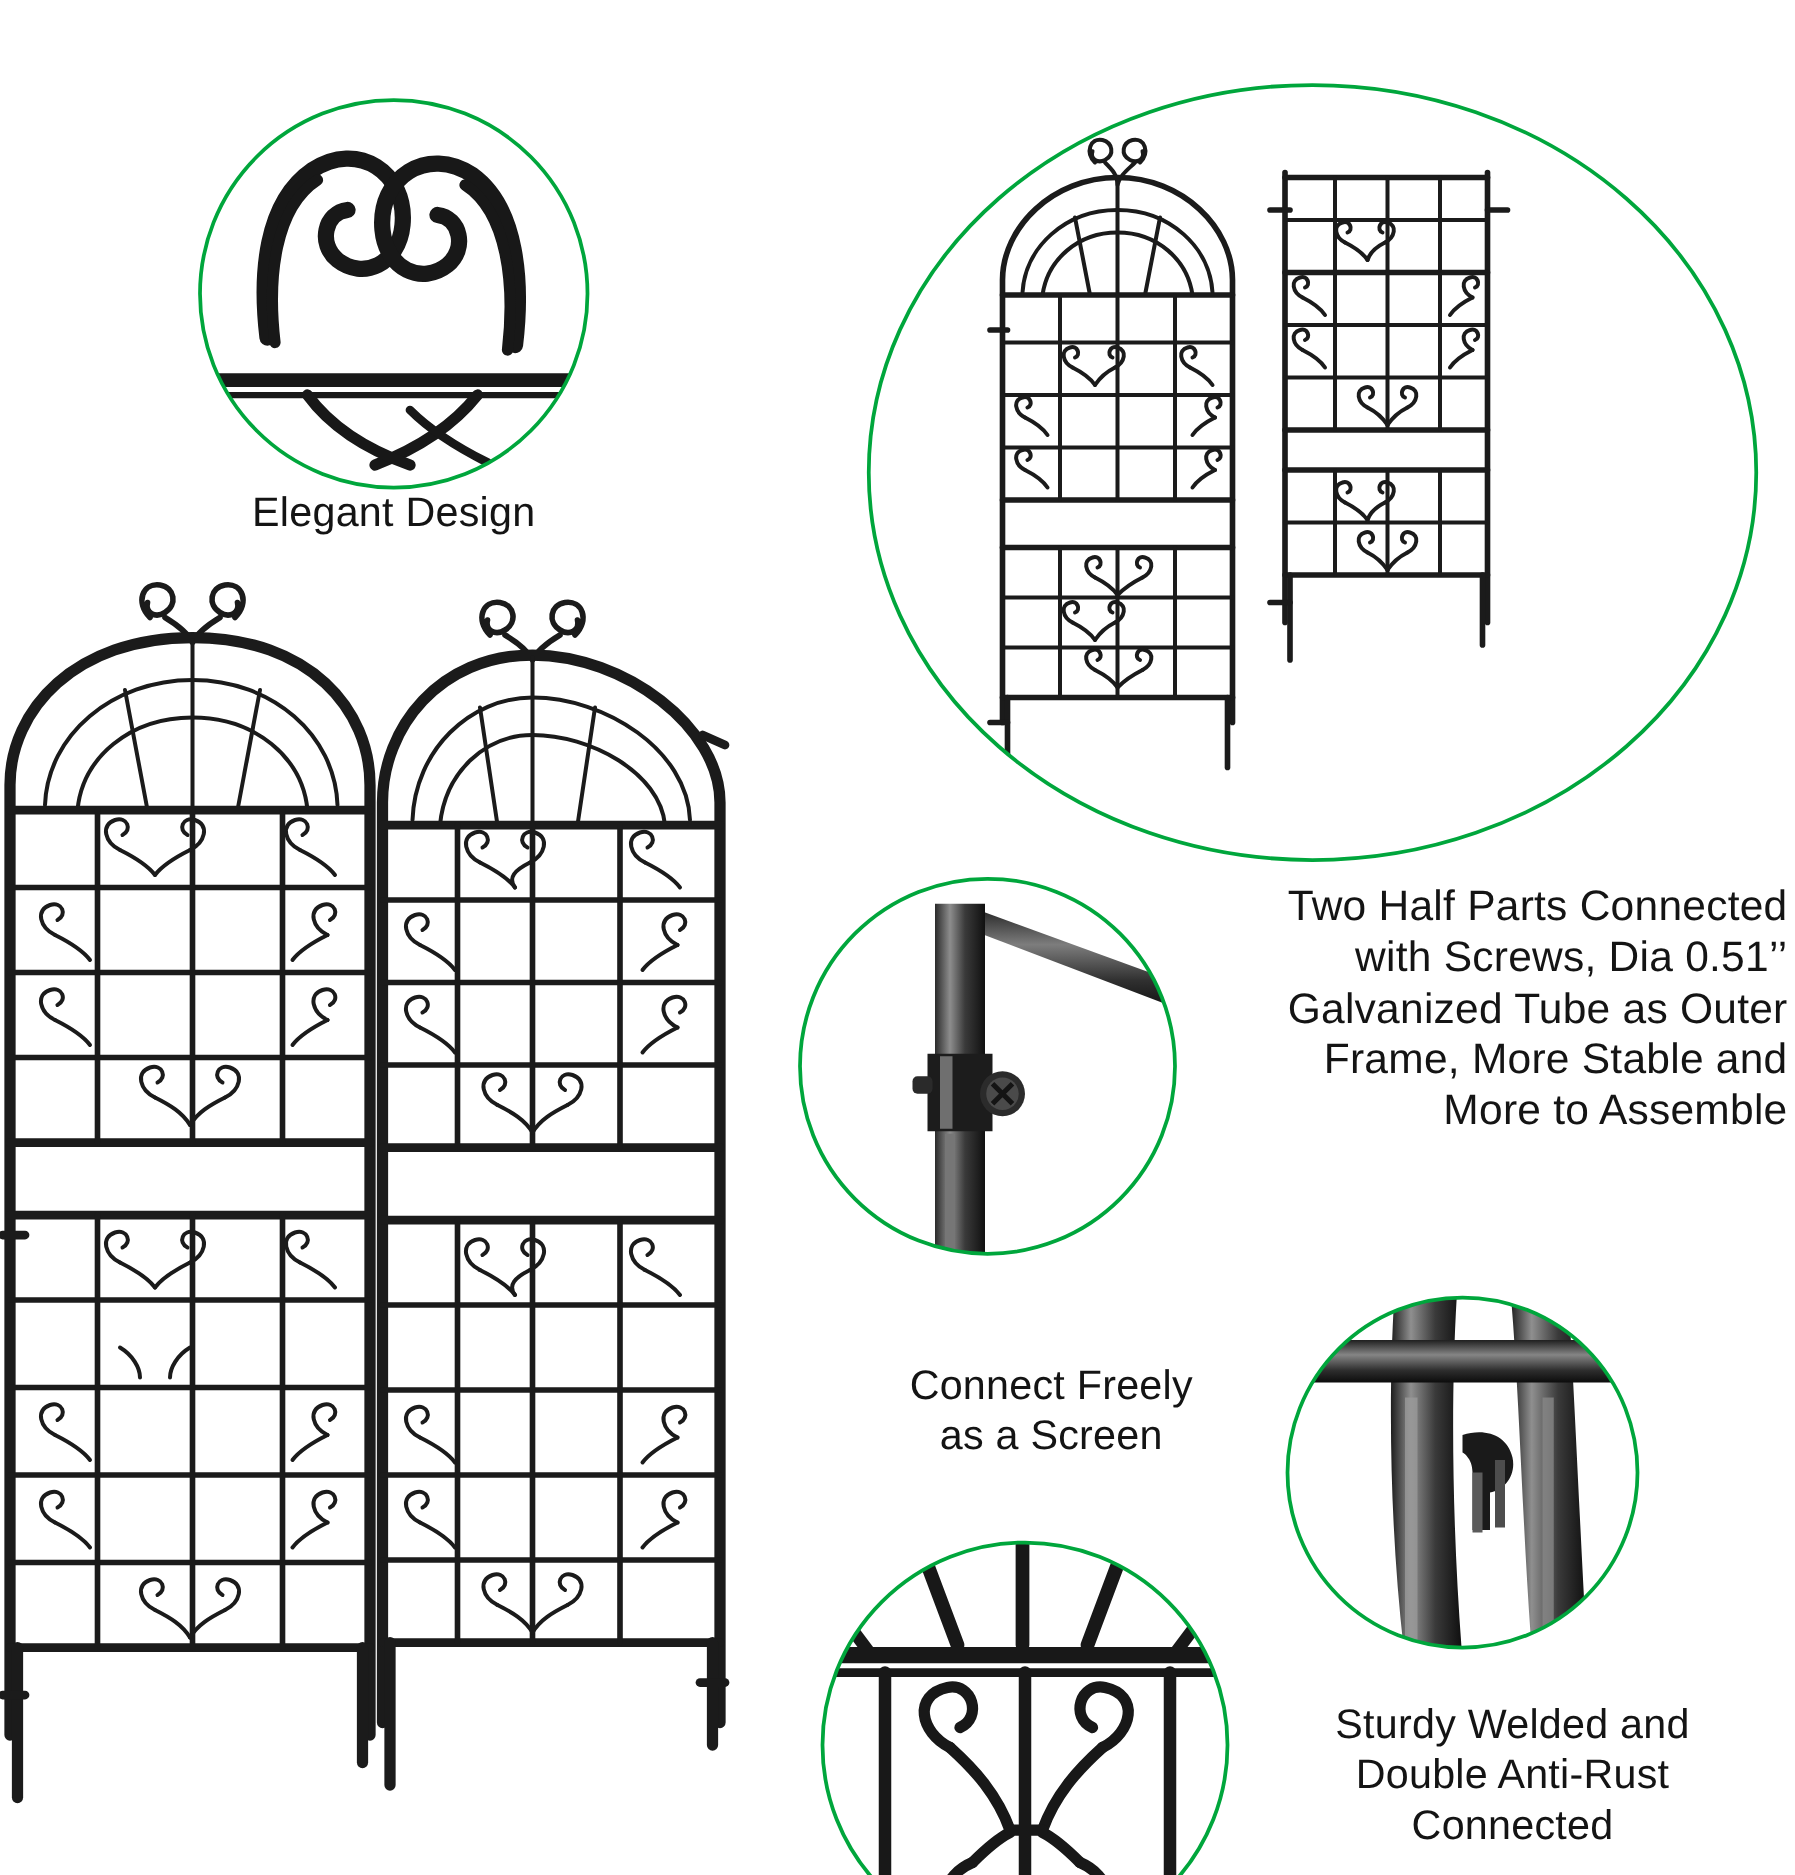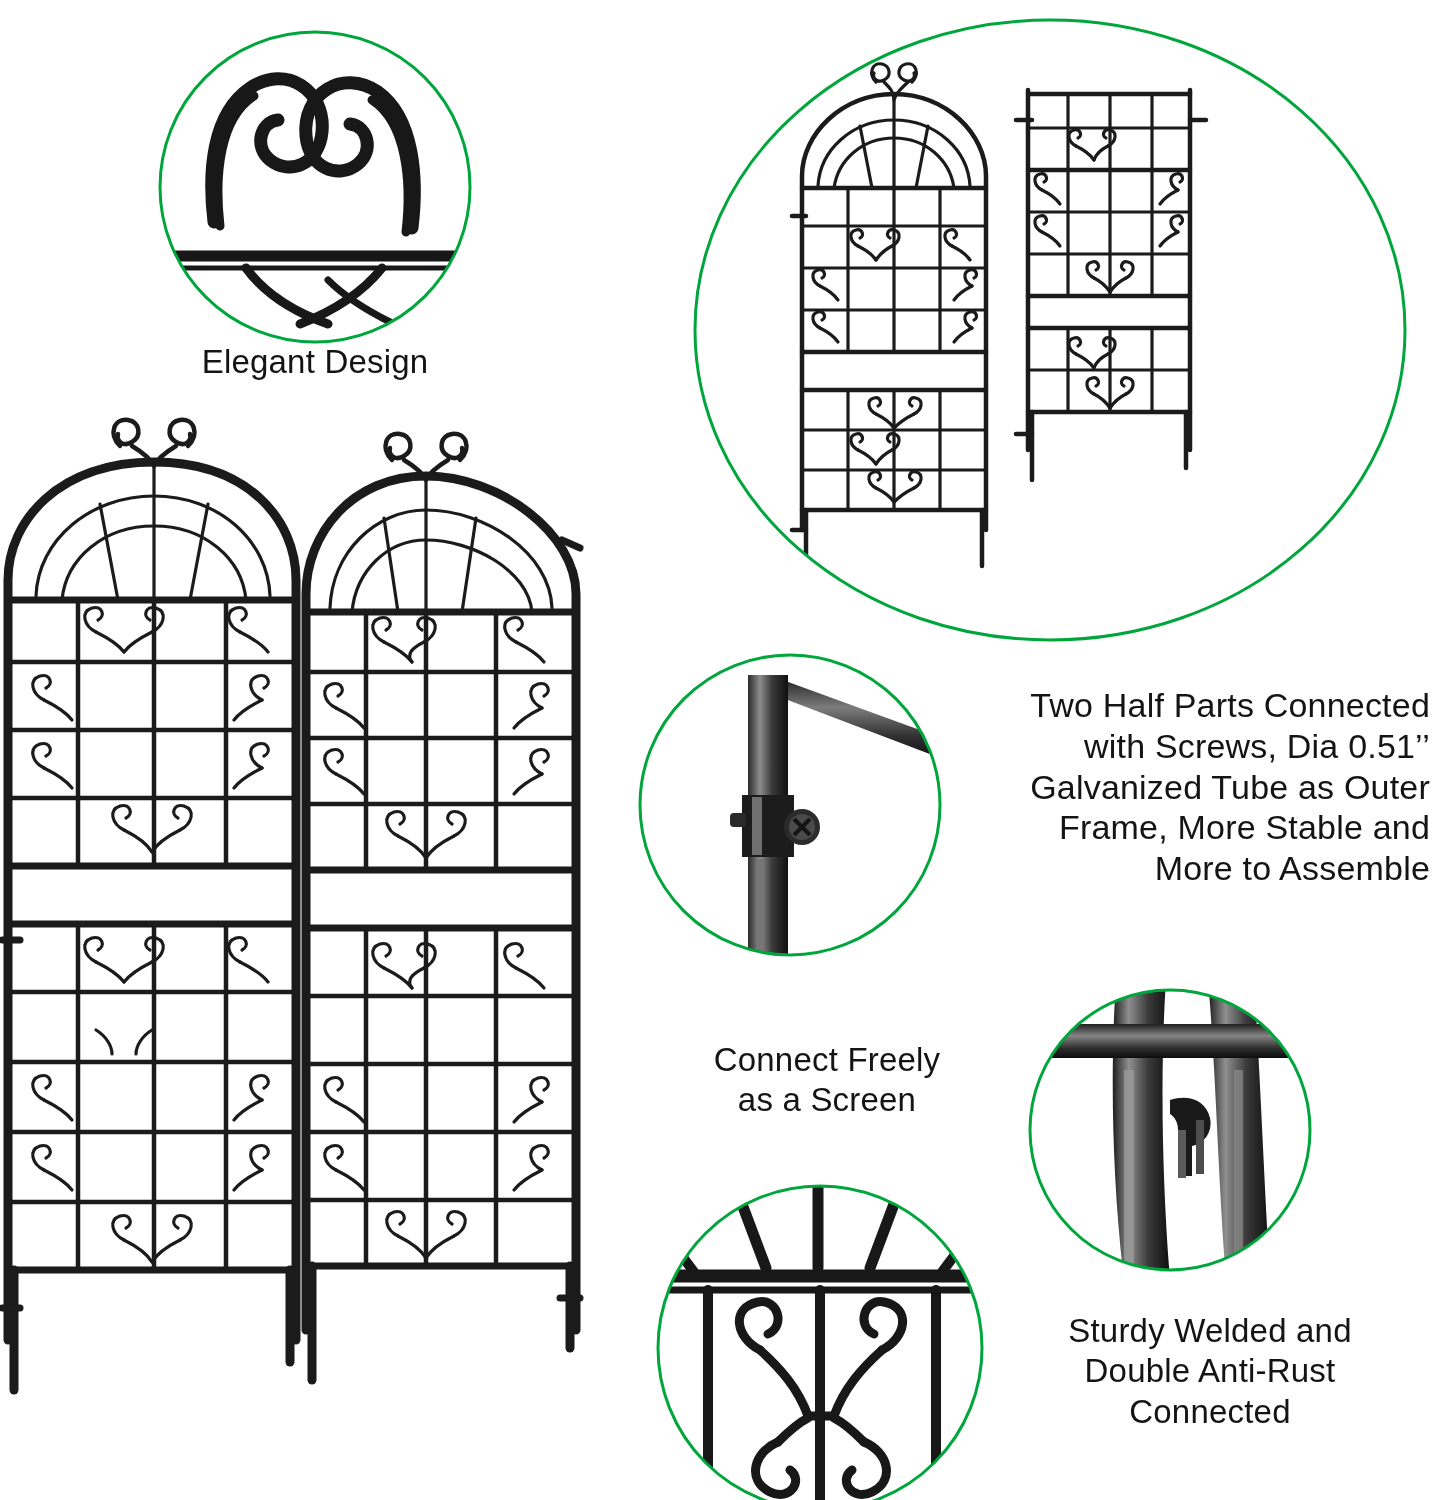--- a/index.html
+++ b/index.html
@@ -11,21 +11,21 @@
     font-family: "Liberation Sans", sans-serif;
     color: #111111;
   }
   #page {
     position: relative;
     width: 1436px;
     height: 1500px;
     background: #ffffff;
     overflow: hidden;
   }
-  .abs { position: absolute; }
+  .abs { position: absolute; margin-top: 48px; }
   .caption {
     font-family: "Liberation Sans", sans-serif;
     color: #141414;
     text-align: center;
     line-height: 1.16;
     letter-spacing: 0.2px;
   }
   .cap-elegant { font-size: 33px; }
   .cap-screws { font-size: 34px; text-align: right; line-height: 1.2; }
   .cap-connect { font-size: 33px; line-height: 1.22; }
@@ -482,21 +482,21 @@
         <path d="M164 174 L180 190 M180 174 L164 190" stroke="#141414" stroke-width="4"></path>
 
         <rect x="100" y="168" width="16" height="14" rx="4" fill="#2a2a2a"></rect>
 
         <rect x="126" y="214" width="8" height="106" fill="#767676"></rect>
       </g>
       <circle class="circle-ring" cx="160" cy="160" r="150"></circle>
     </svg>
   </div>
 
-  <div class="abs caption cap-screws" style="left:960px; top:685px; width:470px;">
+  <div class="abs caption cap-screws" style="left:960px; top:657px; width:470px;">
     <div>Two Half Parts Connected</div>
     <div>with Screws, Dia 0.51’’</div>
     <div>Galvanized Tube as Outer</div>
     <div>Frame, More Stable and</div>
     <div>More to Assemble</div>
   </div>
 
   <div class="abs" style="left:1020px; top:980px;">
     <svg width="300" height="300" viewBox="0 0 300 300">
       <defs>
@@ -535,21 +535,21 @@
       <circle class="circle-ring" cx="150" cy="150" r="140"></circle>
     </svg>
   </div>
 
   <div class="abs caption cap-sturdy" style="left:1000px; top:1311px; width:420px;">
     <div>Sturdy Welded and</div>
     <div>Double Anti-Rust</div>
     <div>Connected</div>
   </div>
 
-  <div class="abs caption cap-connect" style="left:672px; top:1040px; width:310px;">
+  <div class="abs caption cap-connect" style="left:686px; top:1040px; width:310px;">
     <div>Connect Freely</div>
     <div>as a Screen</div>
   </div>
 
   <div class="abs" style="left:650px; top:1180px;">
     <svg width="340" height="330" viewBox="0 0 340 330">
       <defs>
         <clipPath id="clipBottom">
             <ellipse cx="170" cy="168" rx="162" ry="162"></ellipse>
           </clipPath>

